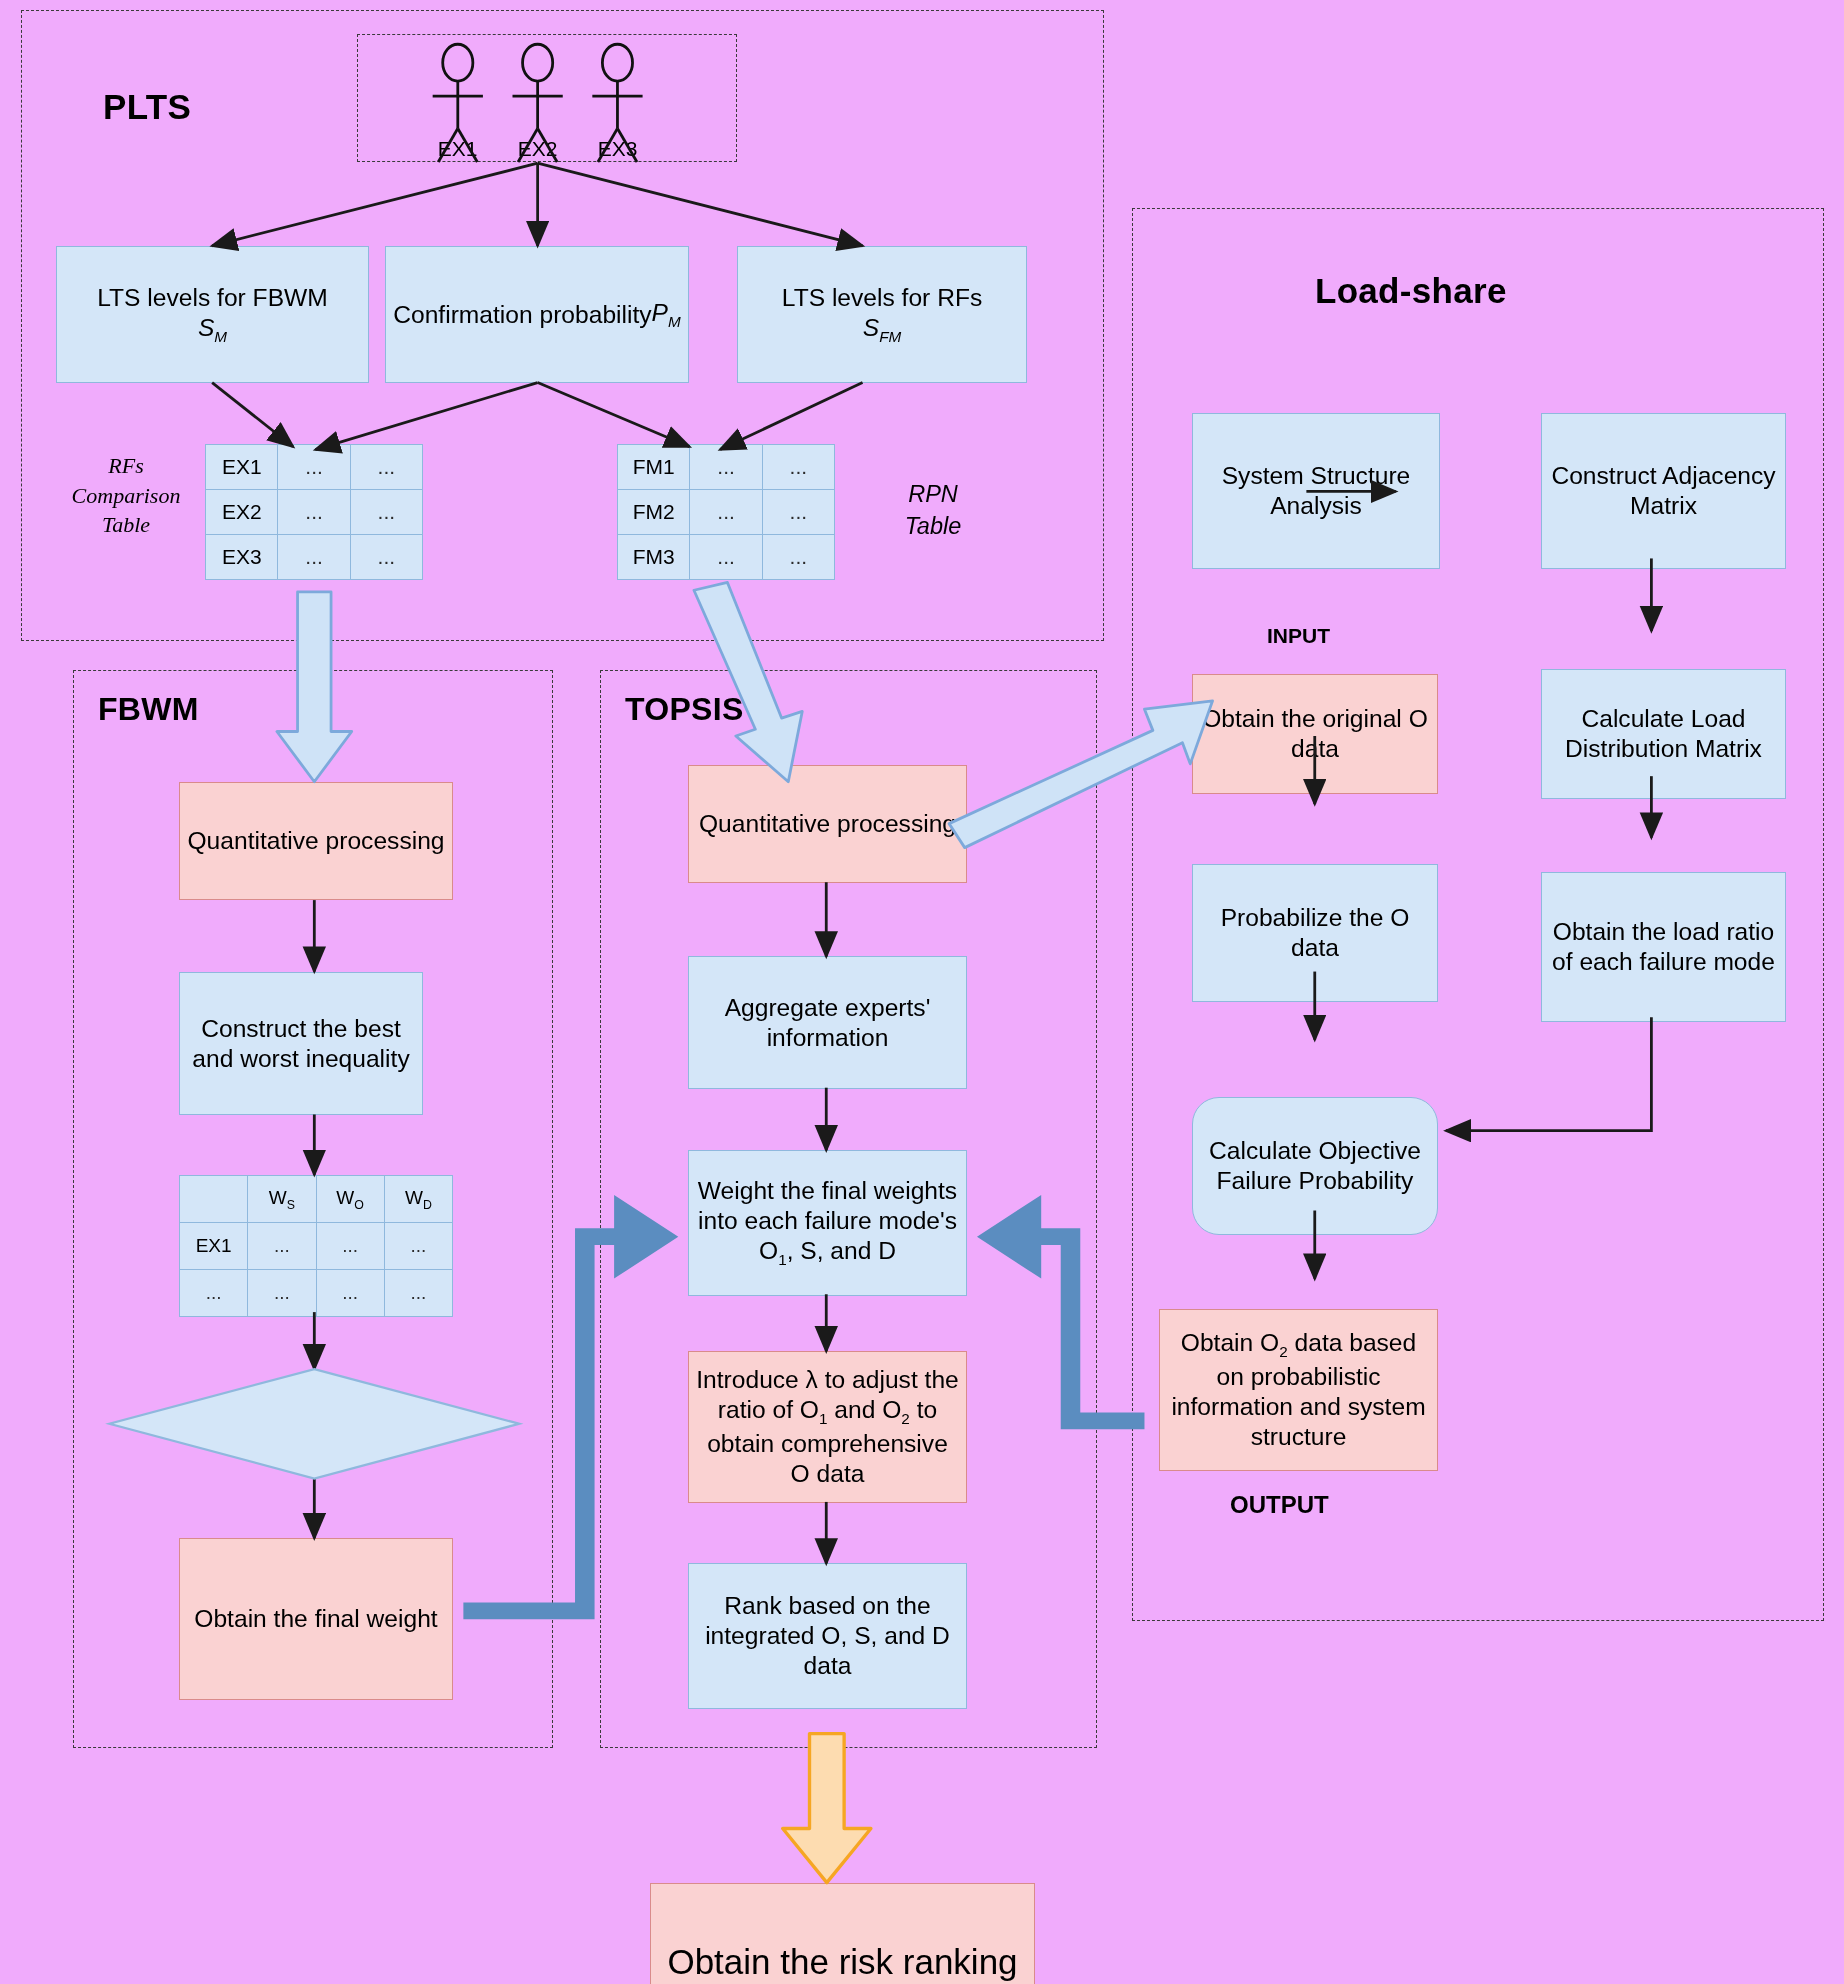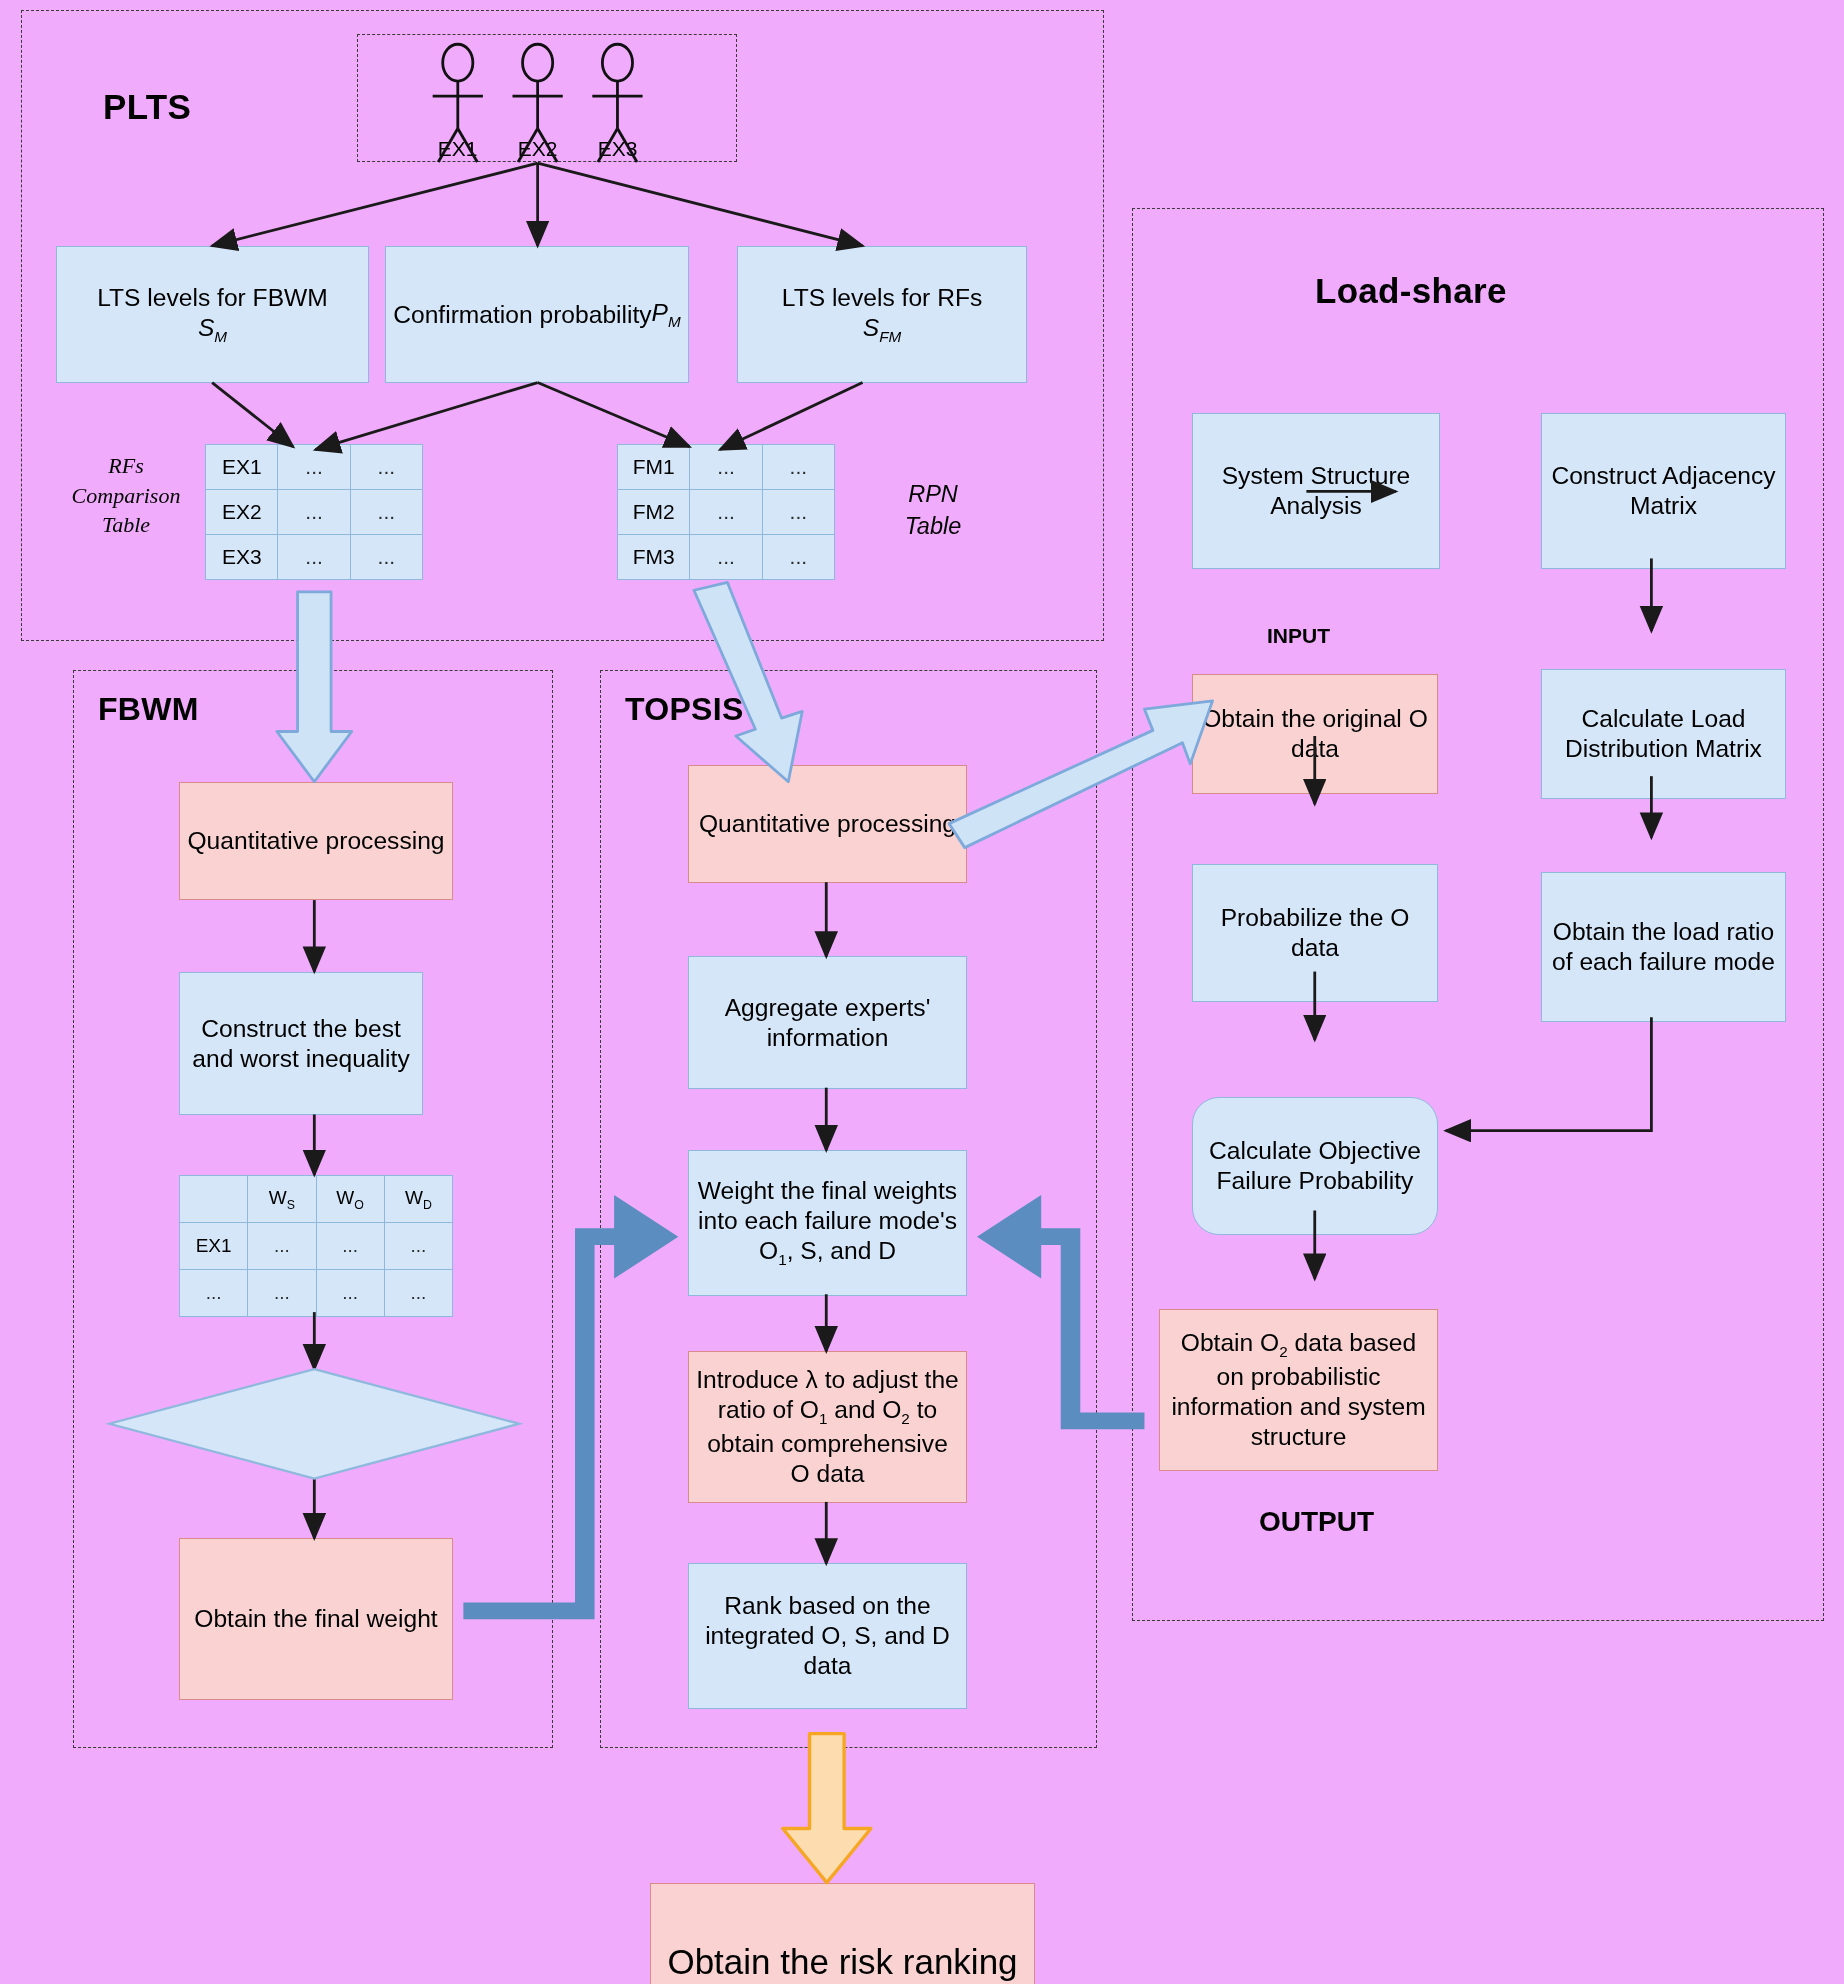--- a/index.html
+++ b/index.html
@@ -369,17 +369,17 @@
         <td class="muted">...</td>
         <td class="muted">...</td>
         <td class="muted">...</td>
       </tr>
     </tbody>
       </table>
 
     <div class="abs" style="left:109px; top:1403px; width:410px; height:42px; display:flex; align-items:center; justify-content:center; font-size:24.6px; color:#000;">Consistency check</div>
 
     <div class="caption" style="left:1267px; top:624px; font-size:21px;">INPUT</div>
-    <div class="caption" style="left:1259px; top:1491px; font-size:28px;margin-top:15px;">OUTPUT</div>
+    <div class="caption" style="left:1230px; top:1491px; font-size:24px;">OUTPUT</div>
   </div>
 
 </div>
 
 
 </body></html>

